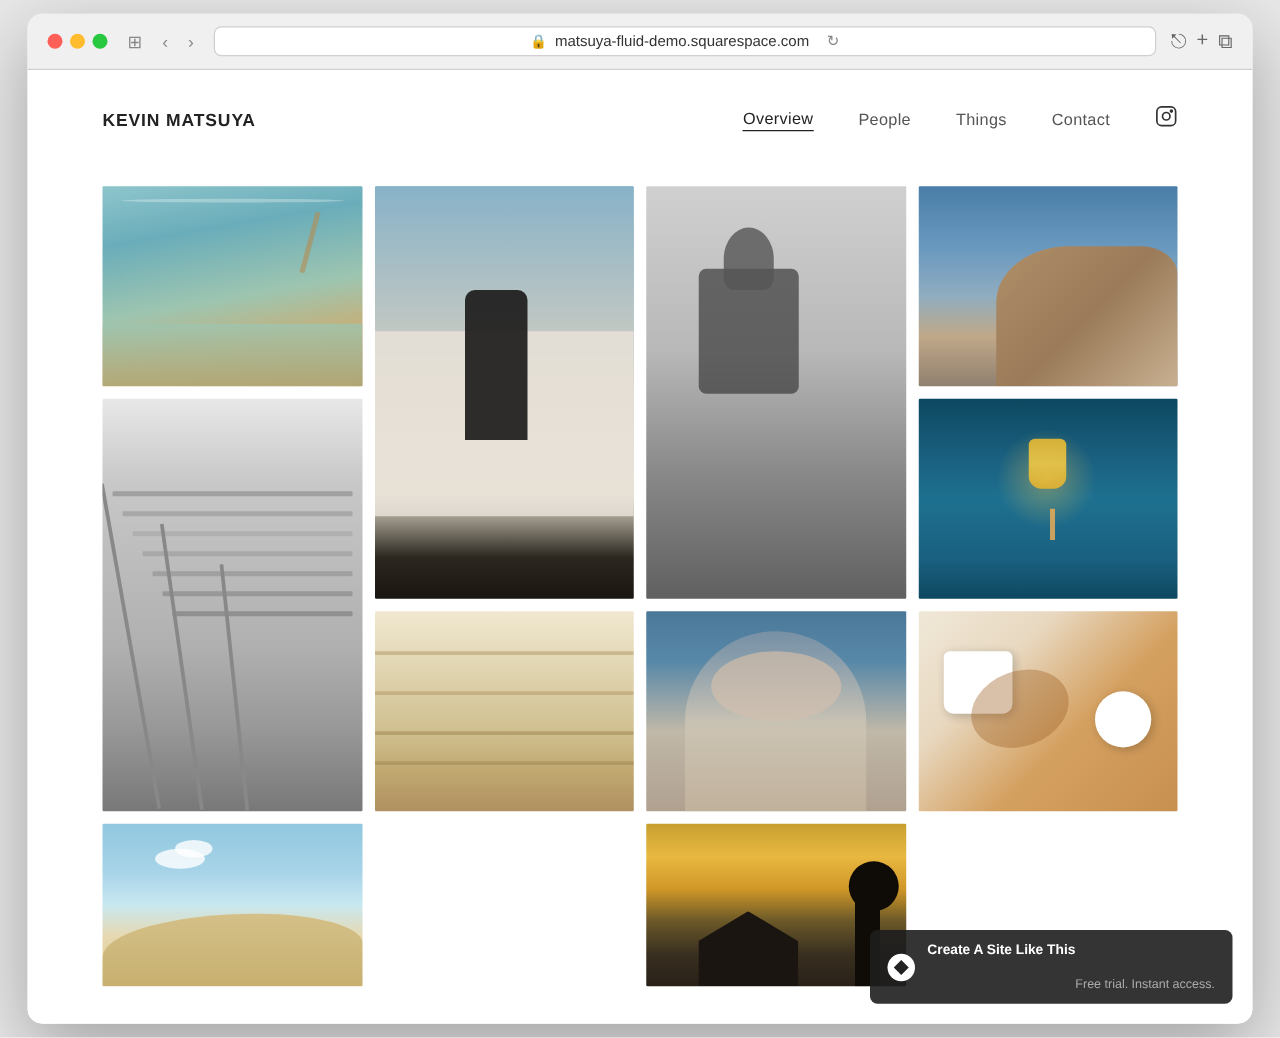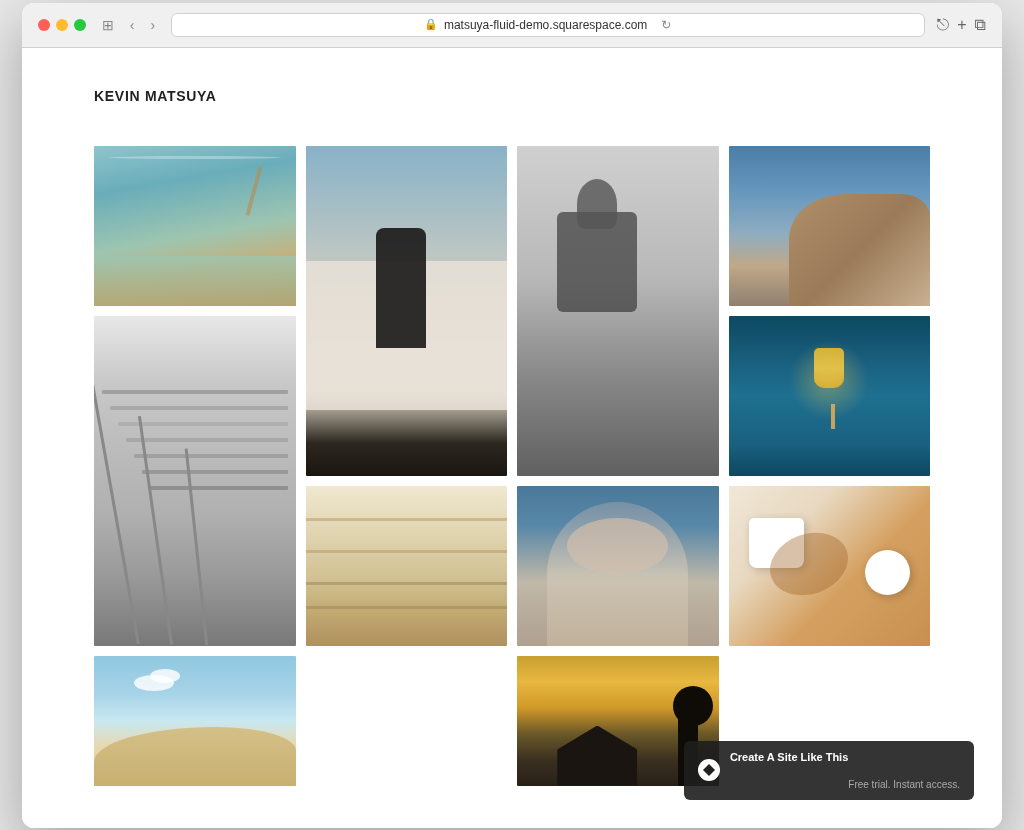--- a/index.html
+++ b/index.html
@@ -93,21 +93,21 @@
       background: none;
       border: none;
       cursor: pointer;
       color: #666;
       font-size: 16px;
     }
 
     
     .site-content {
       background: #fff;
-      padding: 12px;
+      padding: 0;
     }
 
     
     .site-header {
       display: flex;
       align-items: center;
       justify-content: space-between;
       padding: 28px 60px 22px 60px;
       border-bottom: none;
     }
@@ -252,20 +252,33 @@
       <button class="action-btn">⎋</button>
       <button class="action-btn">+</button>
       <button class="action-btn">⧉</button>
     </div>
   </div>
 
   <div class="site-content">
 
     <header class="site-header">
       <div class="site-logo">KEVIN MATSUYA</div>
+      <nav class="site-nav">
+        <a class="nav-link active">Overview</a>
+        <a class="nav-link">People</a>
+        <a class="nav-link">Things</a>
+        <a class="nav-link">Contact</a>
+        <span class="nav-instagram">
+          <svg width="18" height="18" viewBox="0 0 24 24" fill="none" stroke="#333" stroke-width="1.8" stroke-linecap="round" stroke-linejoin="round">
+            <rect x="2" y="2" width="20" height="20" rx="5" ry="5"></rect>
+            <circle cx="12" cy="12" r="4"></circle>
+            <circle cx="17.5" cy="6.5" r="1" fill="#333"></circle>
+          </svg>
+        </span>
+      </nav>
     </header>
 
     <div class="grid-wrapper">
       <div class="photo-grid">
 
         <div class="photo-item photo-item-1 cell" style="height:160px; background: linear-gradient(170deg, #8ec5cc 0%, #6aadba 25%, #9ec5b0 55%, #c4b07a 75%, #b89a60 100%); position:relative; overflow:hidden;">
 
           <div style="position:absolute; bottom:0; left:0; right:0; height:50px; background: linear-gradient(180deg, #9ec5b0 0%, #b0a878 100%); opacity:0.8;"></div>
           <div style="position:absolute; top:20px; right:40px; width:4px; height:50px; background: rgba(180,140,80,0.6); transform: rotate(15deg);"></div>
           <div style="position:absolute; top:10px; left:15px; right:15px; height:3px; background: rgba(255,255,255,0.3); border-radius:50%;"></div>

